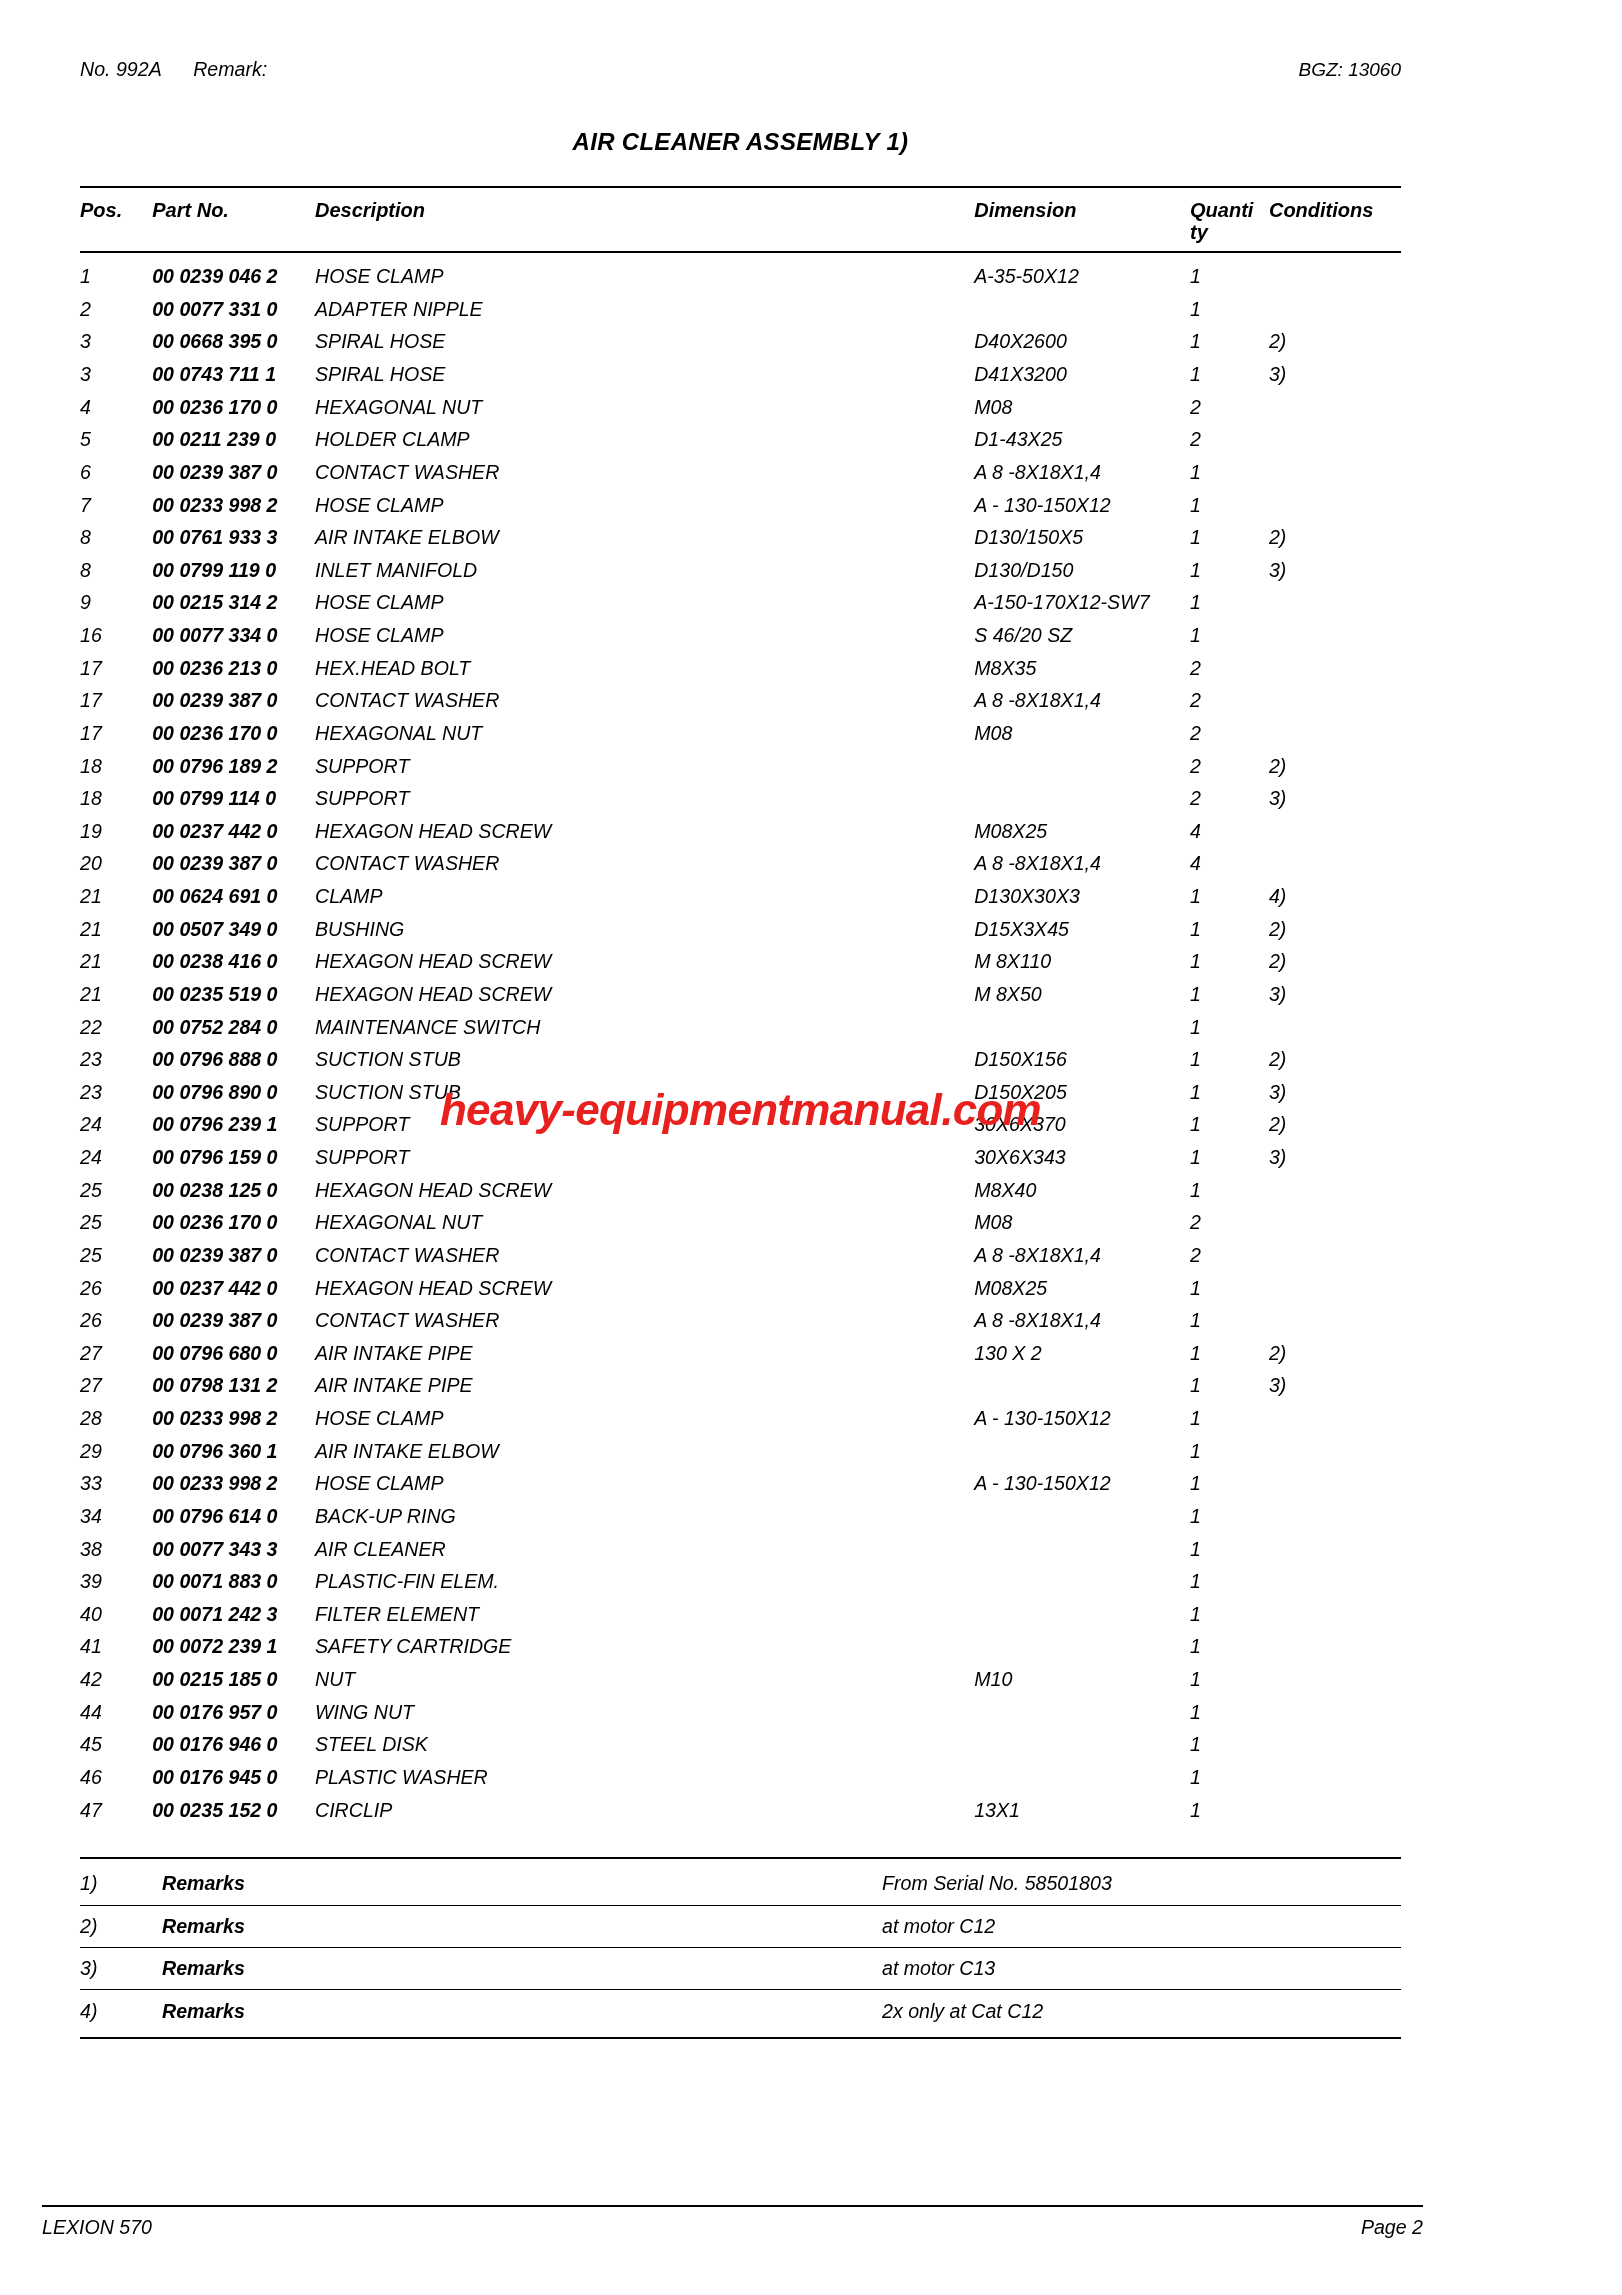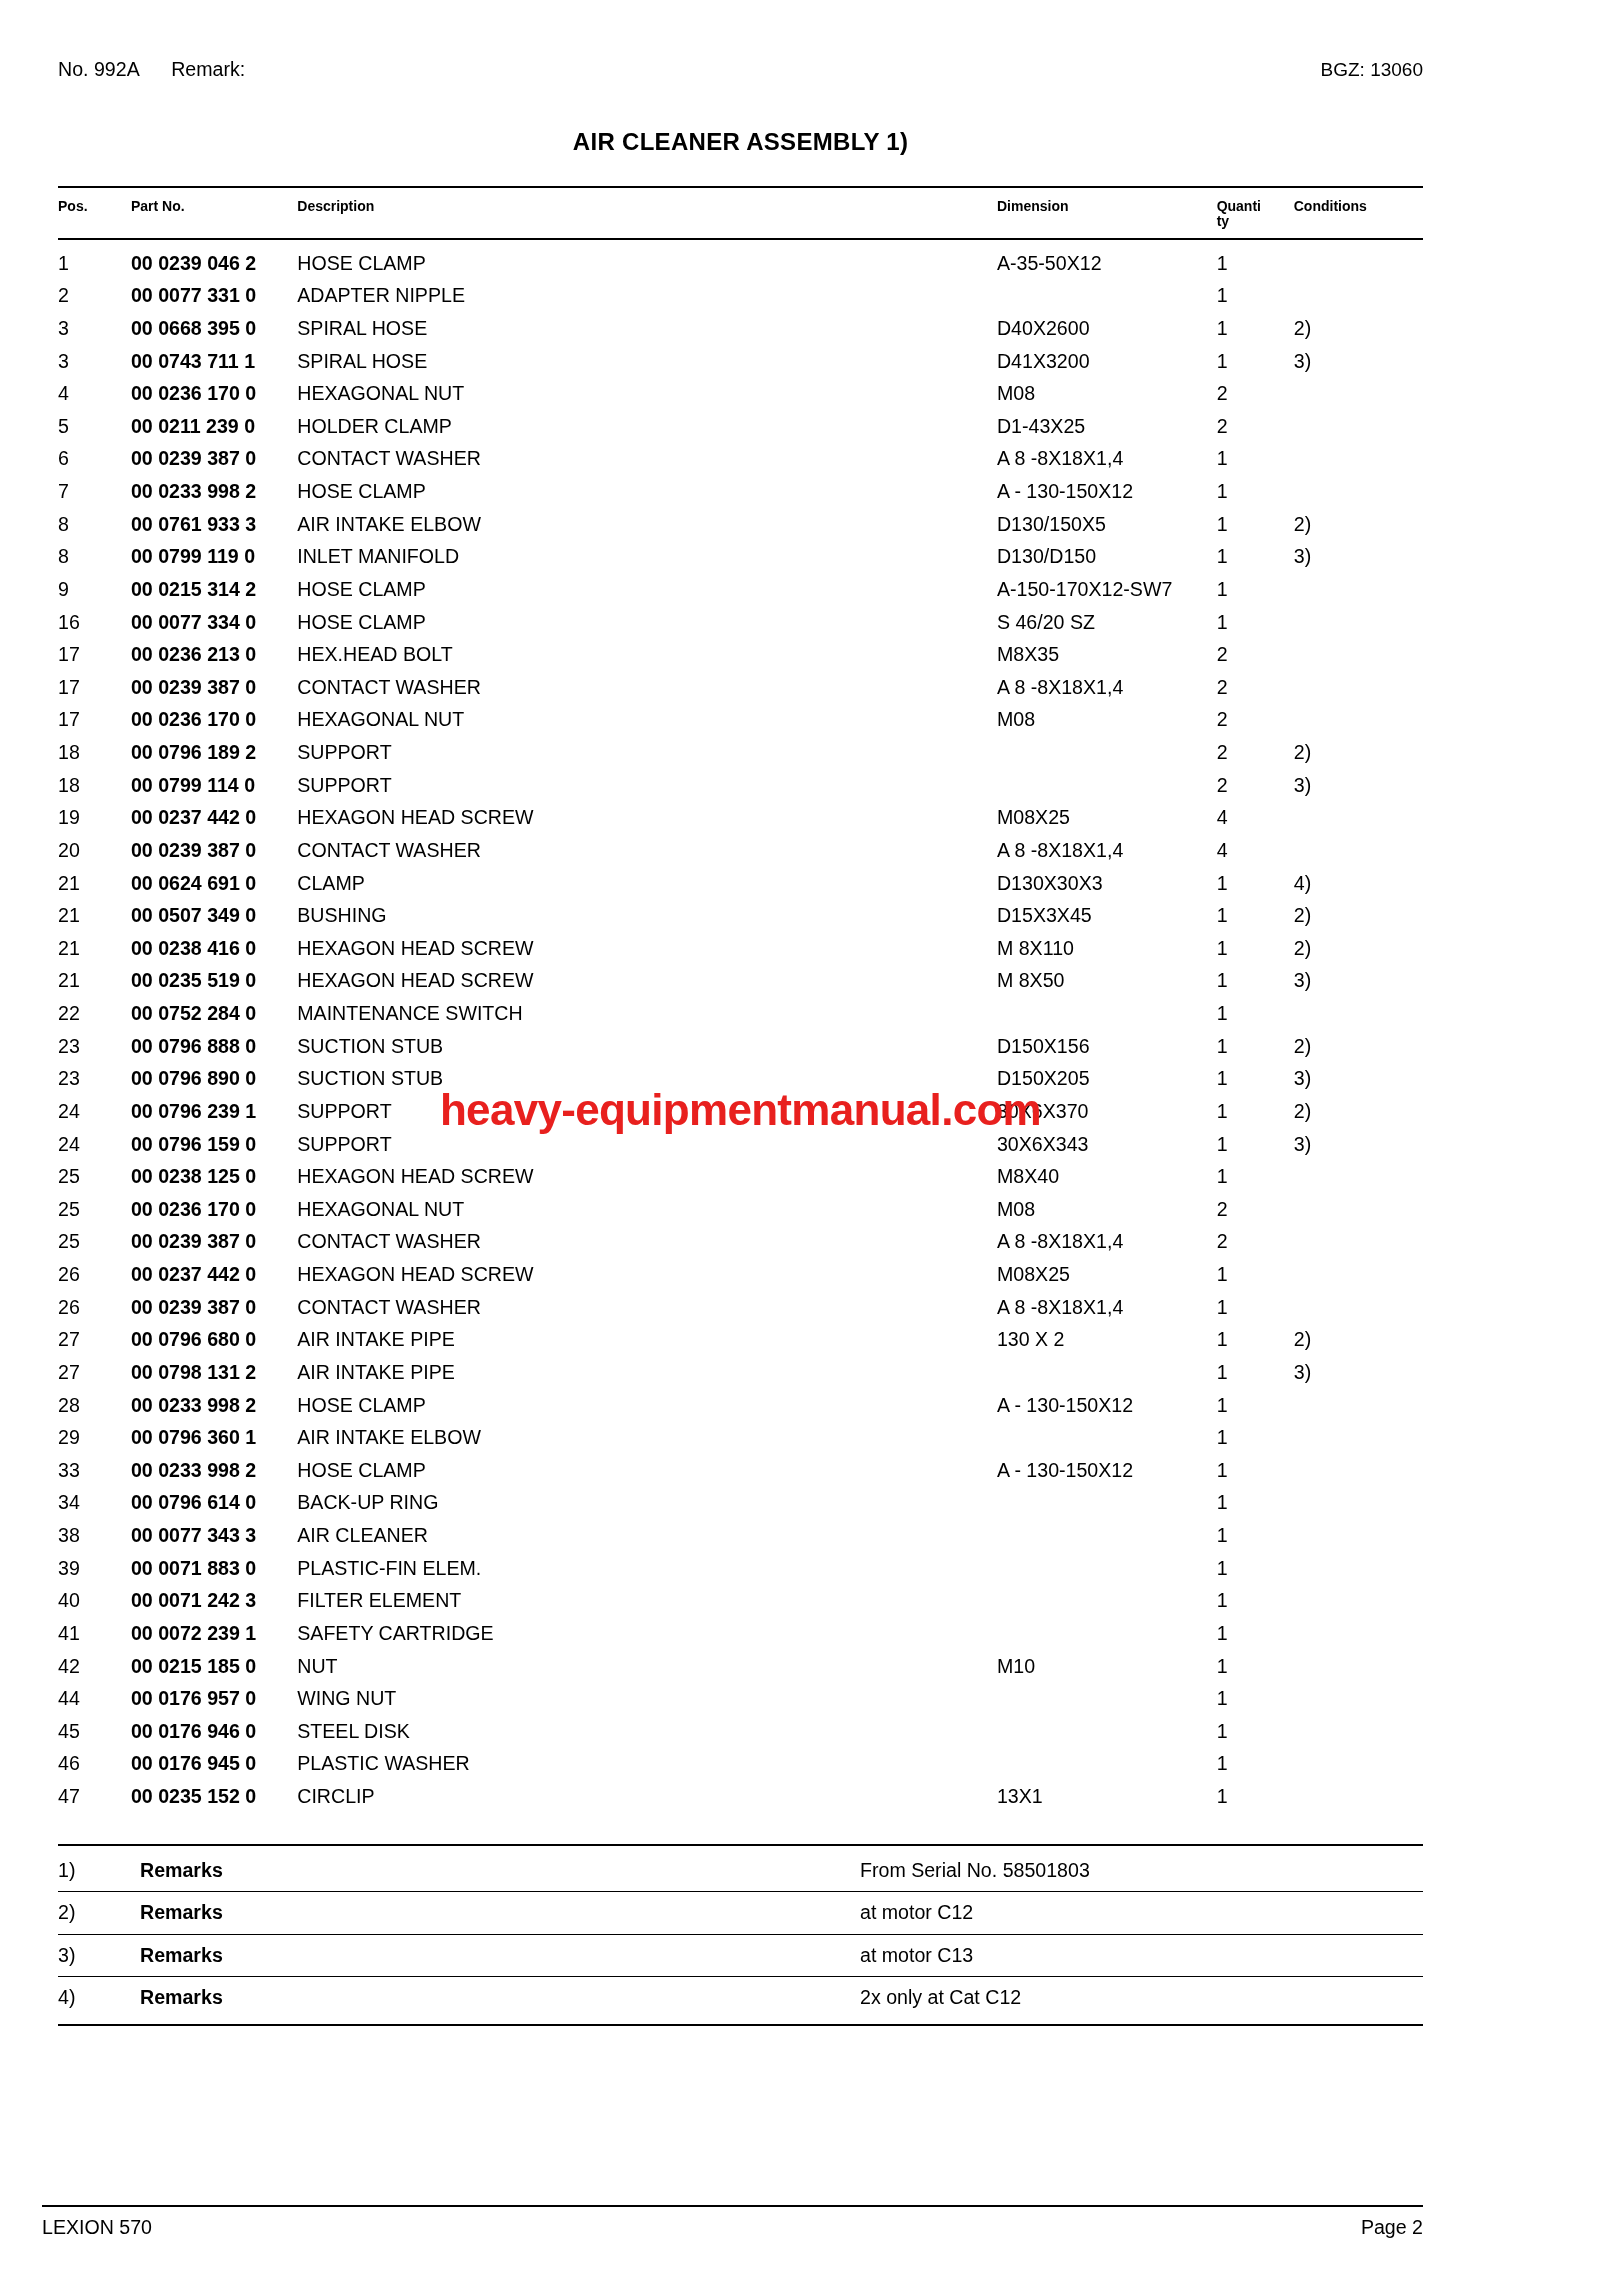--- a/index.html
+++ b/index.html
@@ -13,21 +13,22 @@
     font-family: "Liberation Sans", sans-serif;
     color: #000000;
     position: relative;
     overflow: hidden;
   }
   .page {
     position: relative;
     width: 1481px;
     height: 2295px;
     box-sizing: border-box;
-    padding: 0 58px;
+    padding: 0 80px;
+    font-style: italic;
   }
   
   .doc-header {
     display: flex;
     justify-content: space-between;
     align-items: baseline;
     font-size: 19.6px;
     padding-top: 58px;
   }
   .doc-header .left span { margin-right: 26px; }
@@ -42,21 +43,21 @@
   }
 
   
   table.parts {
     width: 100%;
     border-collapse: collapse;
     margin-top: 30px;
     font-size: 19.6px;
   }
   table.parts thead th {
-    font-size: 14px;
+    font-size: 20px;
     font-weight: bold;
     text-align: left;
     padding: 6.5px 0 7.9px 0;
     border-bottom: 2px solid #000;
     vertical-align: top;
     line-height: 1.12;
     margin-left: 36px;
   }
   table.parts thead tr.head-top th {
     border-top: 2px solid #000;

